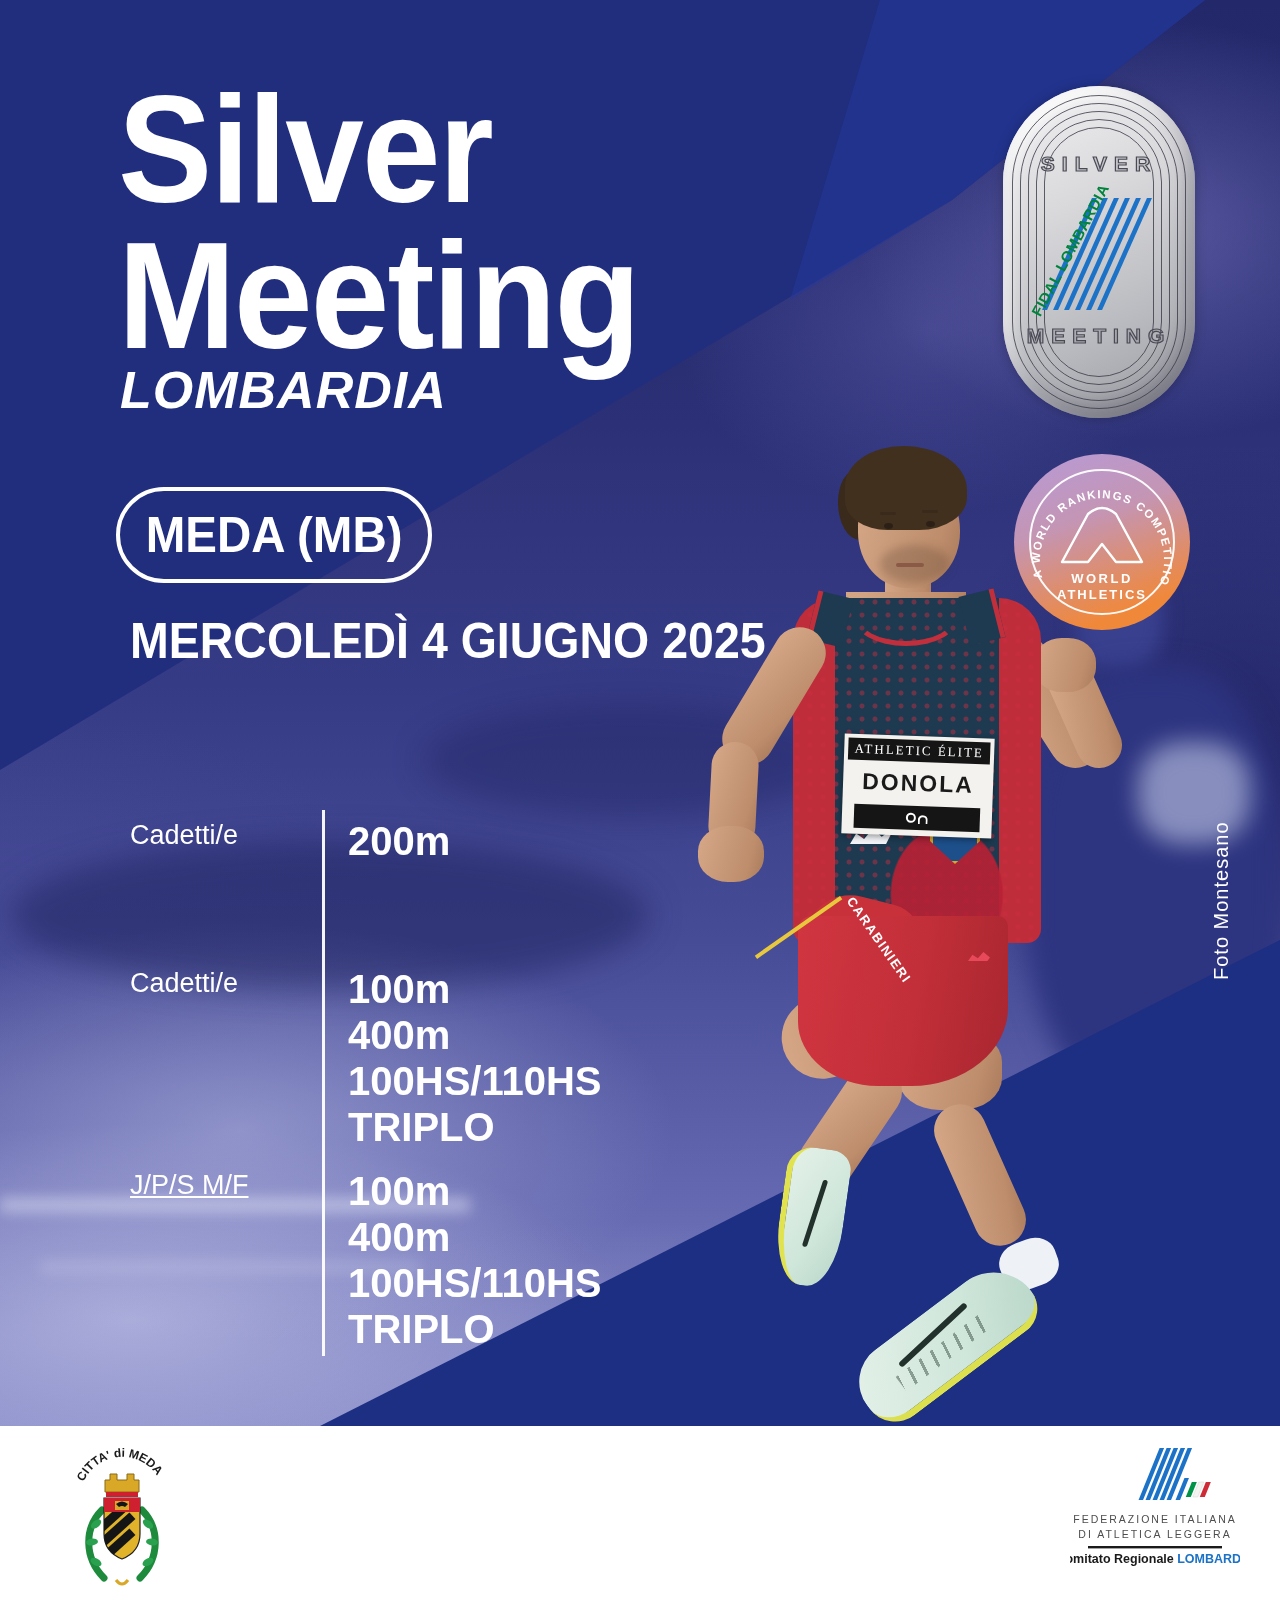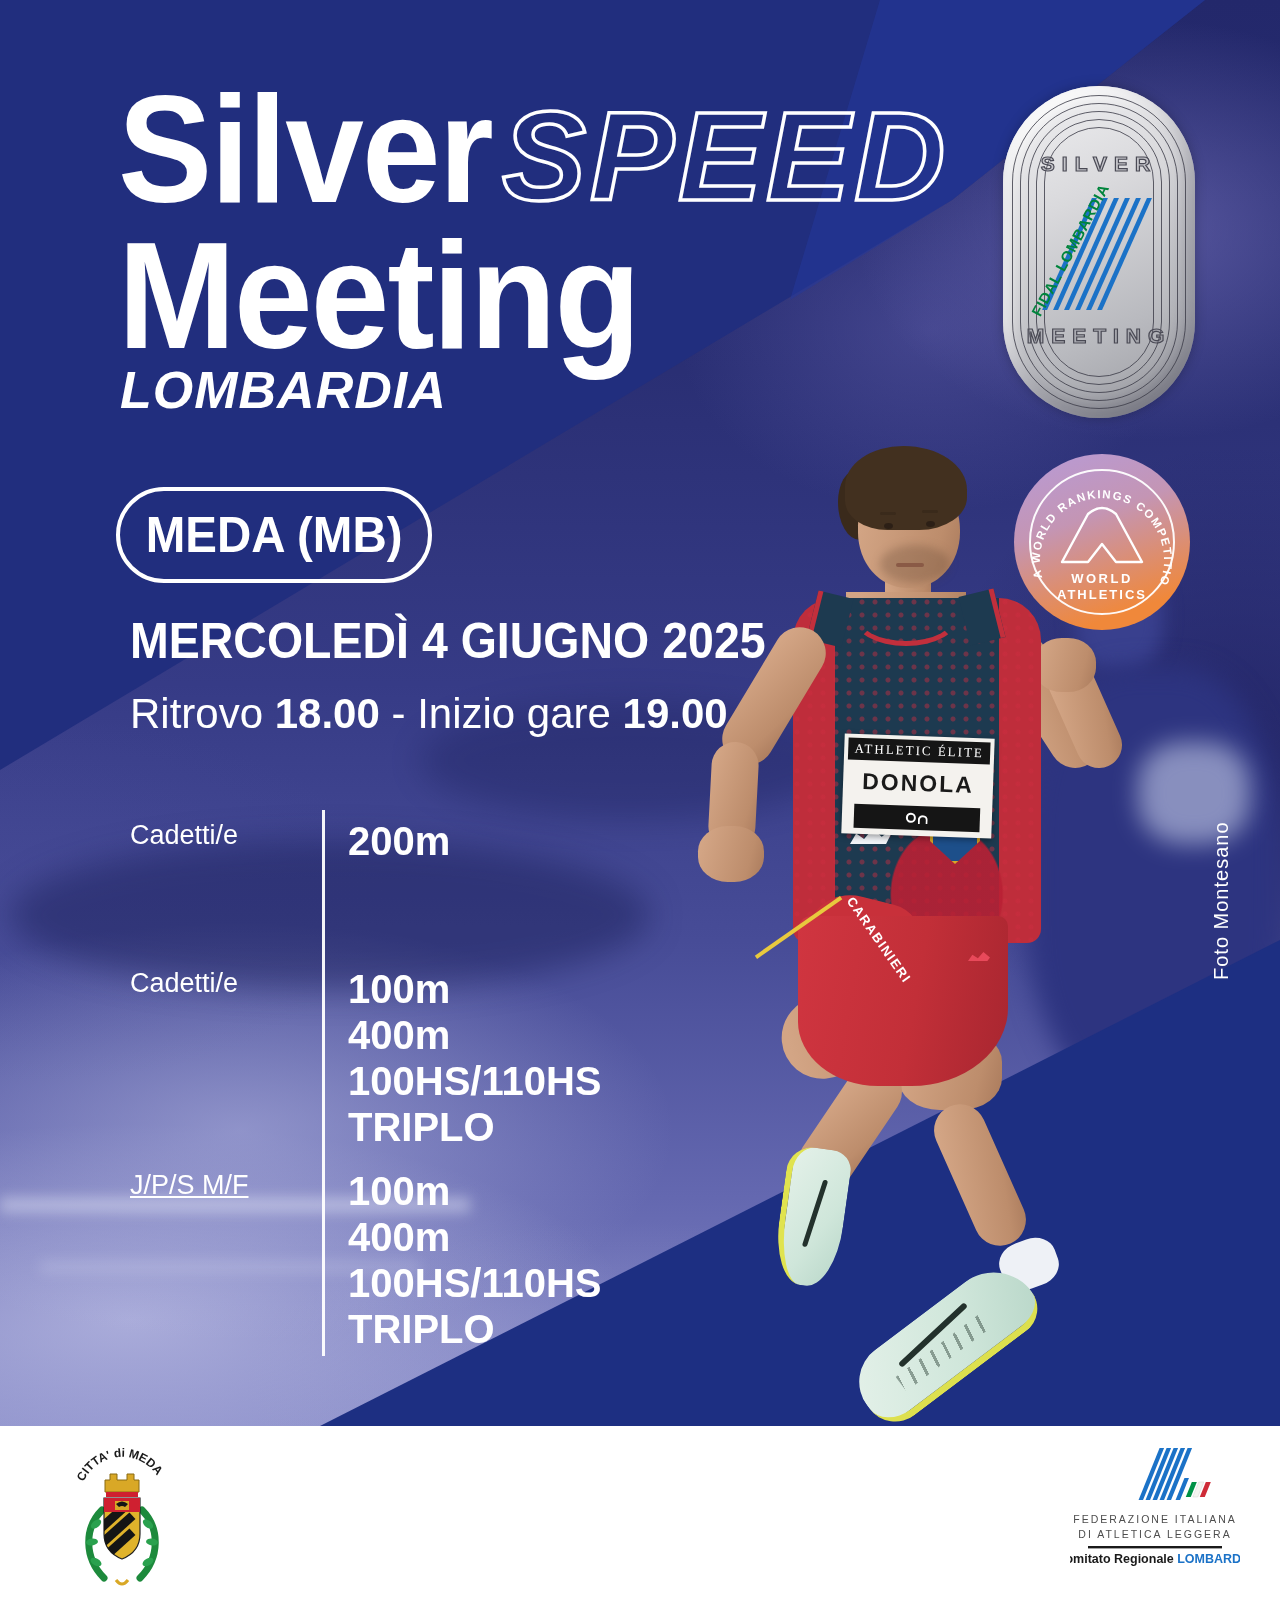--- a/index.html
+++ b/index.html
@@ -250,36 +250,29 @@
         <span class="on-o"></span>
         <span class="on-n"></span>
       </div>
     </div>
   </div>
 
   <div class="navy-top"></div>
   <div class="navy-top-sheen"></div>
 
   <div class="title-solid cond">Silver</div>
-  <div class="title-outline">SPEED</div>
   <div class="title-line2 cond">Meeting</div>
   <div class="region">LOMBARDIA</div>
 
   <div class="pill">
     <span>MEDA (MB)</span>
   </div>
 
   <div class="date-line cond">MERCOLEDÌ 4 GIUGNO 2025</div>
 
-  <div class="schedule">
-    <span>Ritrovo</span>
-    <b>18.00</b>
-    <span>- Inizio gare</span>
-    <b>19.00</b>
-  </div>
 
 
   <div class="divider"></div>
 
   <div class="prog-label" style="top:820px;">Cadetti/e</div>
   <div class="prog-events" style="top:818px;">
     <div>200m</div>
   </div>
 
   <div class="prog-label" style="top:968px;">Cadetti/e</div>

